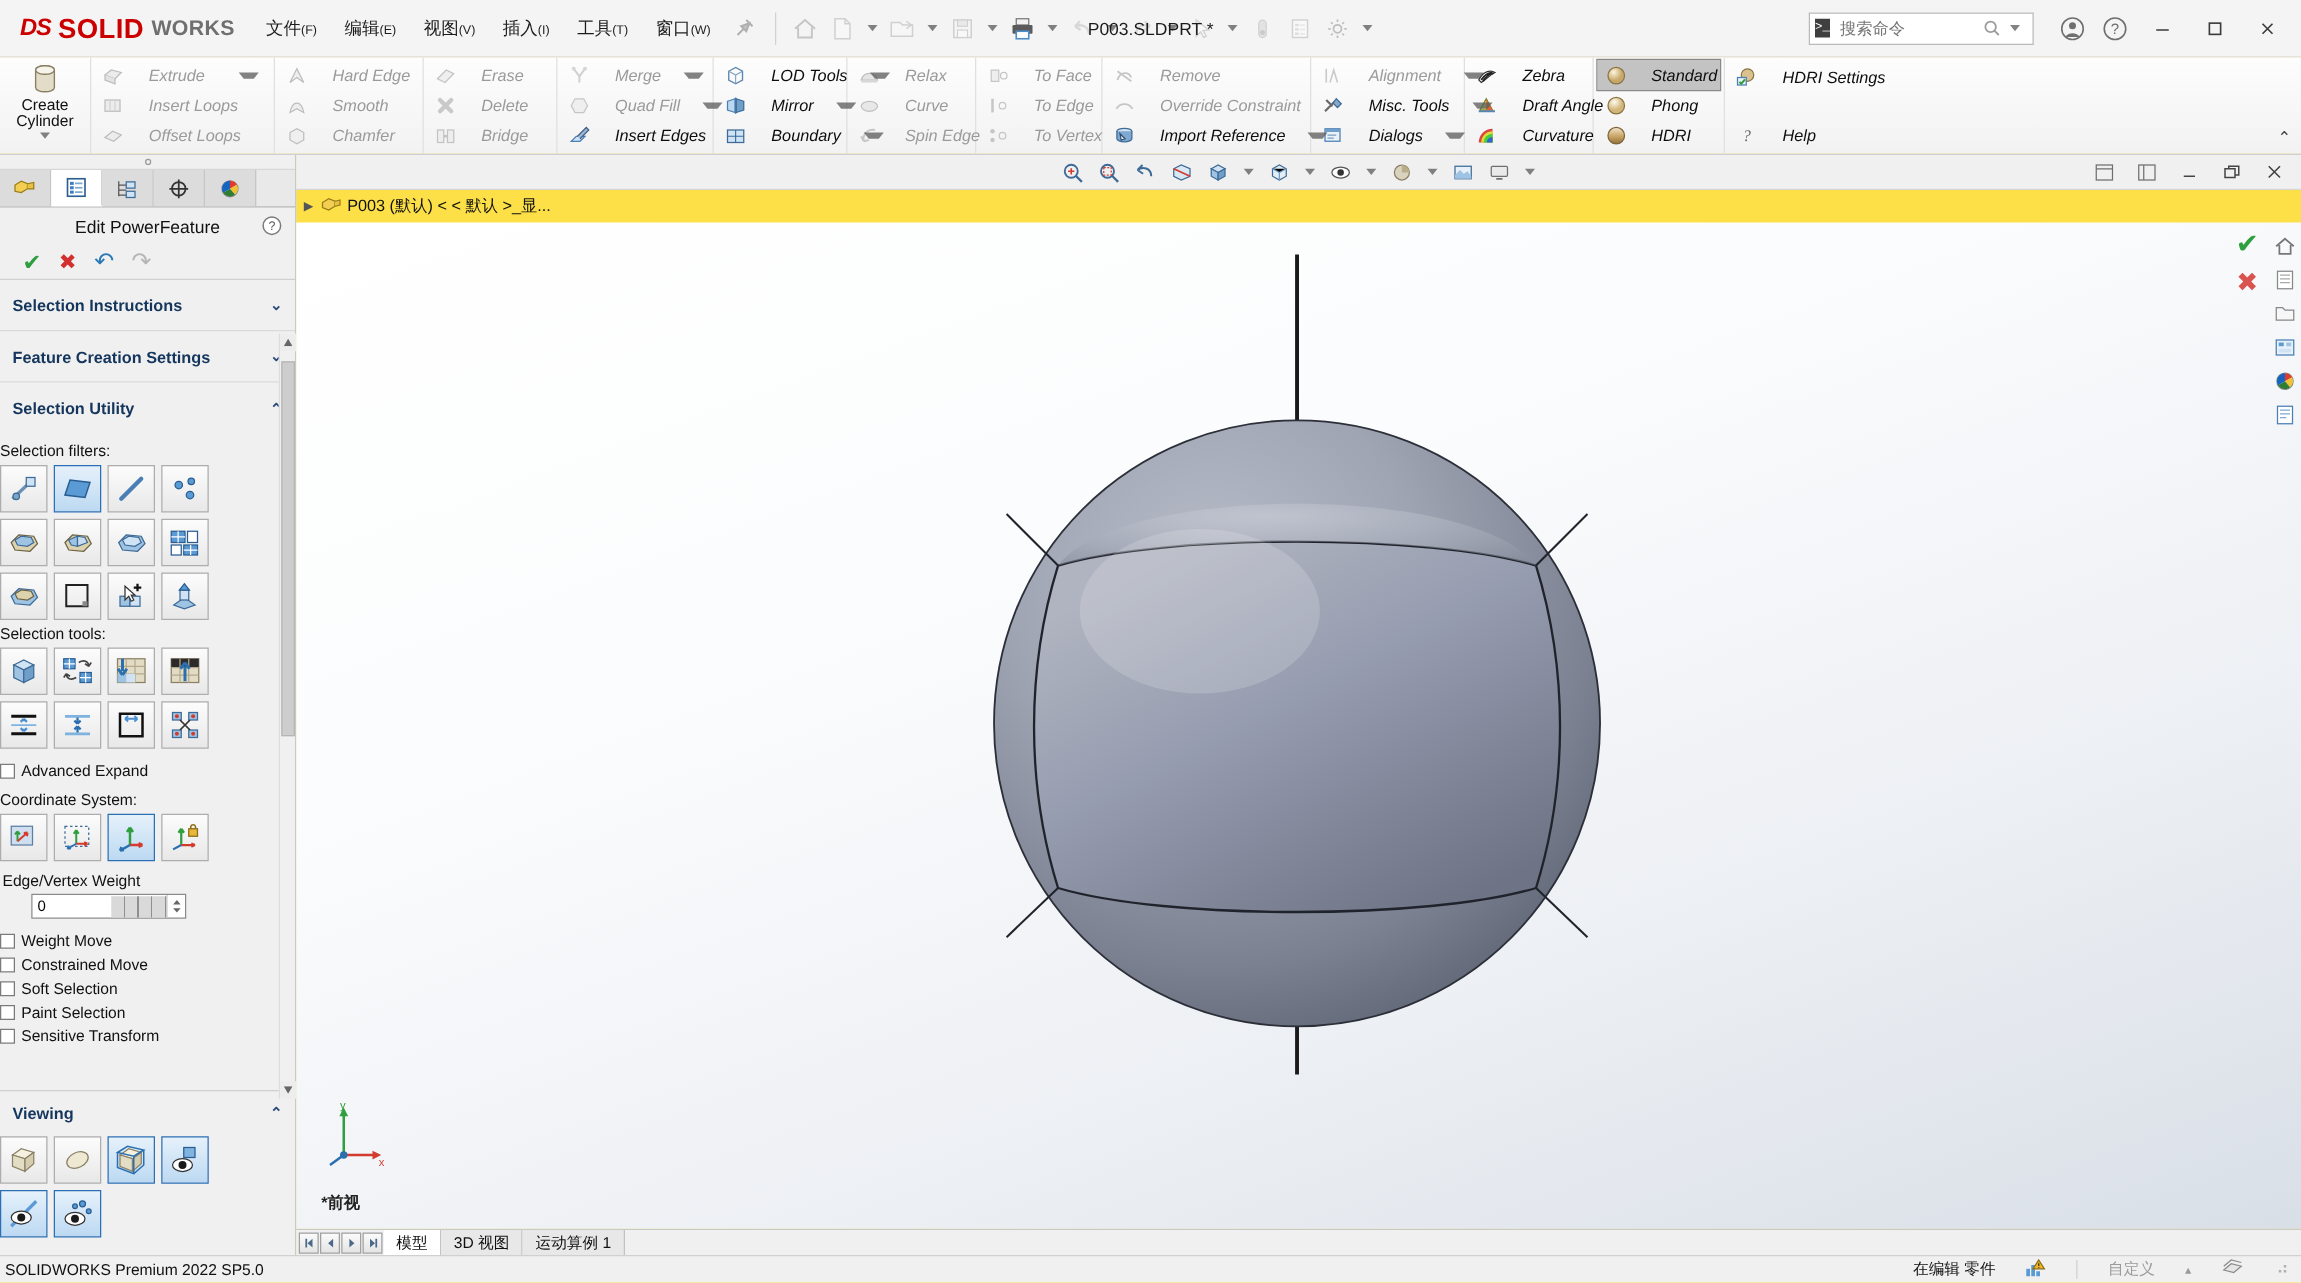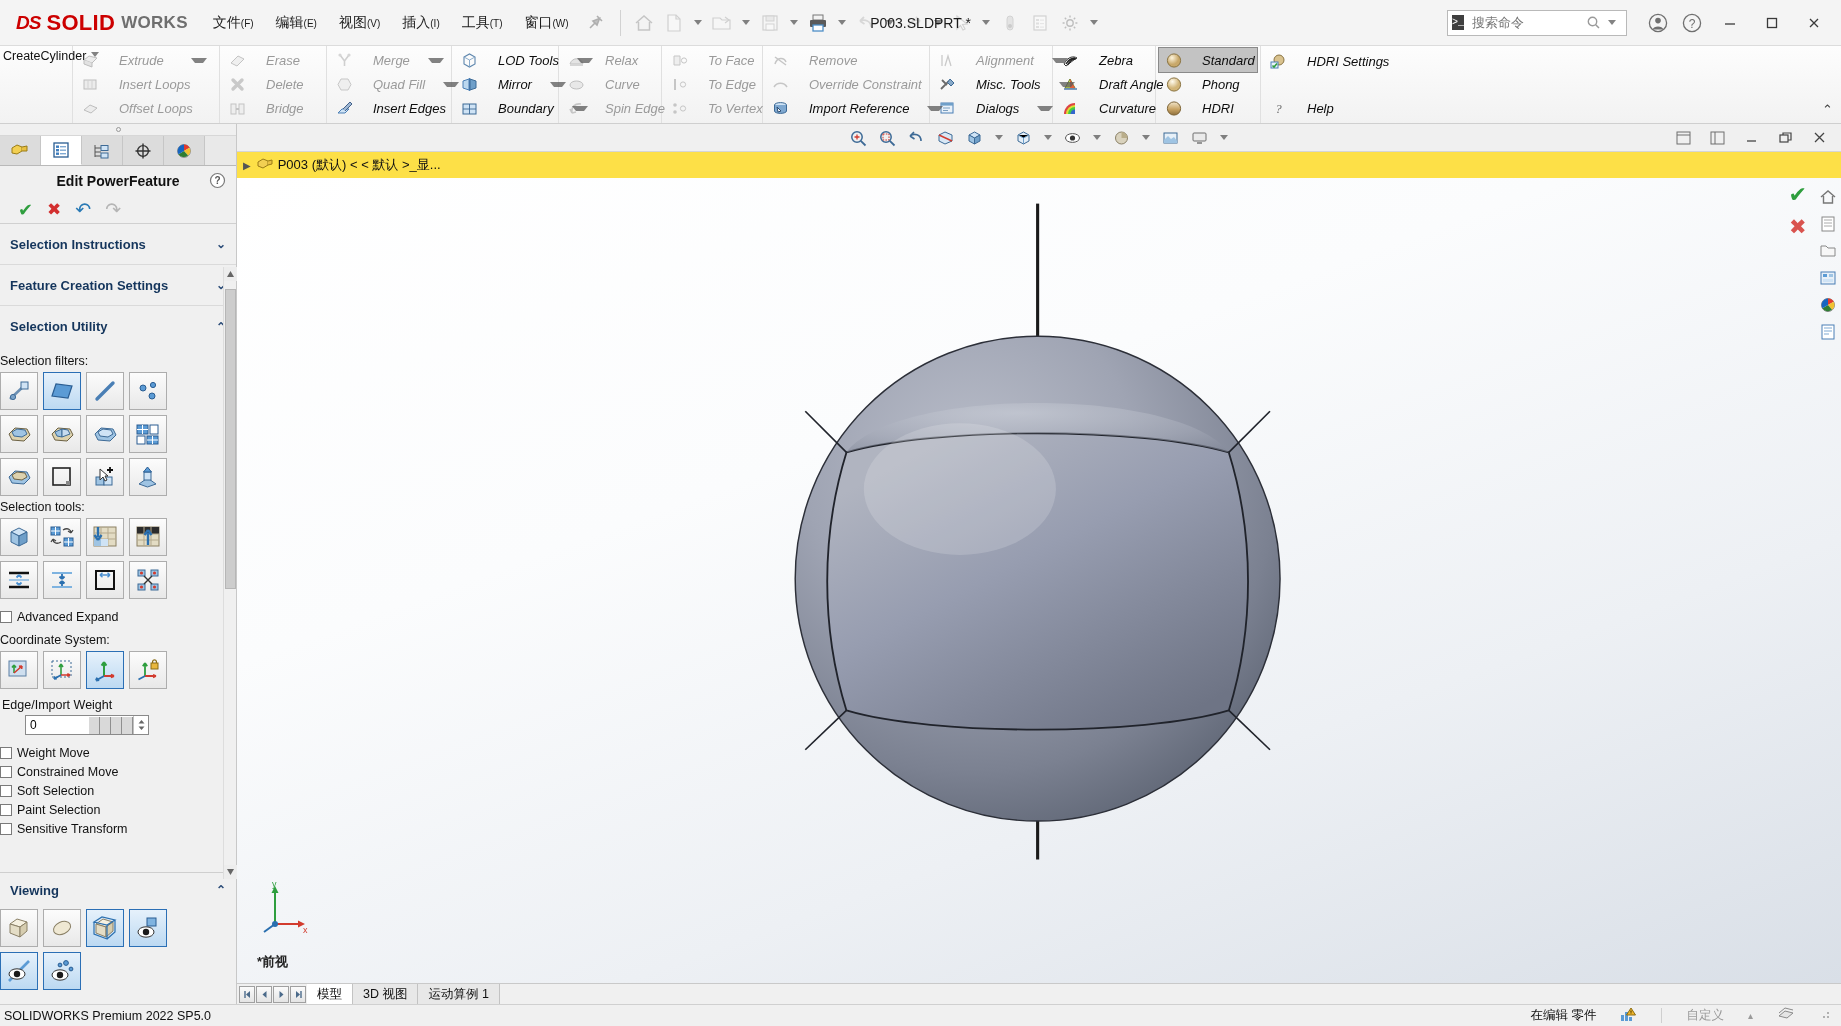--- a/index.html
+++ b/index.html
@@ -44,21 +44,21 @@
   .wbtn { width:42px; height:44px; display:flex; align-items:center; justify-content:center; }
 
   
   .ribbon {
     flex:0 0 78px; height:78px; display:flex; align-items:stretch;
     background:linear-gradient(#fdfdfd,#f2f2f2); border-bottom:1px solid #cfcfcf;
     position:relative;
   }
   .rgroup { display:flex; align-items:stretch; padding:2px 3px; border-right:1px solid #e0e0e0; }
   .rcol { display:flex; flex-direction:column; justify-content:space-between; }
-  .bigbtn { width:66px; display:flex; flex-direction:row; align-items:flex-start; justify-content:flex-start; padding-top:2px;}
+  .bigbtn { width:66px; display:flex; flex-direction:column; align-items:center; justify-content:flex-start; padding-top:2px;}
   .bigbtn .lbl { font-size:12.5px; text-align:center; line-height:13px; color:#111; }
   .ritem {
     display:flex; align-items:center; height:26px; padding:0 4px; gap:18px;
     font-size:13px; color:#9a9a9a; white-space:nowrap; cursor:default;font-style:italic;
   }
   .ritem.en { color:#0d0d0d; }
   .ritem .ic { width:21px; height:21px; flex:0 0 21px; display:flex; align-items:center; justify-content:center; }
   .ritem .dd { margin-left:auto; padding-left:8px; }
   .ritem.sel { background:#c3c3c3; outline:1px solid #8a8a8a; }
   .ritem .txt { }
@@ -76,21 +76,21 @@
   
   .bodyrow { flex:1 1 auto; display:flex; min-height:0; }
 
   
   .leftpanel { width:237px; flex:0 0 237px; display:flex; flex-direction:column; background:#f0f0f0; border-right:1px solid #c8c8c8; position:relative;}
   .lp-grip { height:12px; display:flex; align-items:center; justify-content:center; border-bottom:1px solid #d7d7d7;}
   .lp-grip .dot { width:5px;height:5px;border-radius:50%;border:1px solid #999; }
   .lp-tabs { height:30px; display:flex; align-items:stretch; border-bottom:1px solid #b9b9b9; background:#e9e9e9;}
   .lp-tab { width:41px; display:flex; align-items:center; justify-content:center; border-right:1px solid #c6c6c6; background:#dcdcdc;}
   .lp-tab.active { background:#fff; border-bottom:1px solid #fff; }
-  .pf-title { height:30px; display:flex; align-items:center; justify-content:center; position:relative; font-weight:bold; font-size:14px; color:#111; }
+  .pf-title { height:30px; display:flex; align-items:center; justify-content:center; position:relative; font-weight:normal; font-size:14px; color:#111; }
   .pf-help { position:absolute; right:10px; top:6px;}
   .pf-actions { height:28px; display:flex; align-items:center; gap:14px; padding-left:18px; border-bottom:1px solid #d0d0d0;}
   .sect-head { height:41px; display:flex; align-items:center; padding:0 10px; font-weight:bold; font-size:13px; color:#14355c; border-bottom:1px solid #dadada; }
   .sect-head .chev { margin-left:auto; color:#2a4b77; font-size:12px;}
   .sect-body { padding:5px 10px 8px 0; }
   .sublabel { font-size:12.5px; color:#111; margin:2px 0 4px 0; }
   .icongrid { display:flex; flex-wrap:wrap; gap:5px; width:175px; }
   .ibtn { width:38px; height:38px; border:1px solid #adadad; background:linear-gradient(#fcfcfc,#e8e8e8); display:flex;align-items:center;justify-content:center;}
   .ibtn.on { border:1px solid #2b6fb5; background:linear-gradient(#e6f1fb,#bcd9f2); }
   .cbrow { display:flex; align-items:center; gap:5px; font-size:12.5px; color:#111; height:19px;}
@@ -332,20 +332,48 @@
           <span class="ic">
               <svg width="19" height="17" viewBox="0 0 19 17">
                 <path d="M3 10 L9 5 L16 8 L10 13 Z" fill="#ececec" stroke="#bdbdbd"></path>
               </svg>
             </span>
           <span class="txt">Offset Loops</span>
         </div>
       </div>
     </div>
 
+    <div class="rgroup">
+      <div class="rcol">
+        <div class="ritem" style="width:112px">
+          <span class="ic">
+              <svg width="19" height="17" viewBox="0 0 19 17">
+                <path d="M4 14 L9.5 3 L15 14 L9.5 10 Z" fill="#eee" stroke="#bdbdbd"></path>
+              </svg>
+            </span>
+          <span class="txt">Hard Edge</span>
+        </div>
+        <div class="ritem" style="width:112px">
+          <span class="ic">
+              <svg width="19" height="17" viewBox="0 0 19 17">
+                <path d="M4 14 C6 4 13 4 15 14 L9.5 11 Z" fill="#eee" stroke="#bdbdbd"></path>
+              </svg>
+            </span>
+          <span class="txt">Smooth</span>
+        </div>
+        <div class="ritem" style="width:112px">
+          <span class="ic">
+              <svg width="19" height="17" viewBox="0 0 19 17">
+                <path d="M4 6 L9.5 3 L15 6 V12 L9.5 15 L4 12 Z" fill="#efefef" stroke="#bdbdbd"></path>
+              </svg>
+            </span>
+          <span class="txt">Chamfer</span>
+        </div>
+      </div>
+    </div>
 
     <div class="rgroup">
       <div class="rcol">
         <div class="ritem" style="width:100px">
           <span class="ic">
               <svg width="19" height="17" viewBox="0 0 19 17">
                 <path d="M3 11 L10 4 L16 7 L9 14 Z" fill="#efefef" stroke="#c3c3c3"></path>
               </svg>
             </span>
           <span class="txt">Erase</span>
@@ -961,21 +989,21 @@
               <svg width="26" height="26" viewBox="0 0 26 26">
                 <path d="M10 19 V6 M10 6 L7.8 9.2 M10 6 L12.2 9.2" stroke="#2e9e3e" stroke-width="1.8" fill="none"></path>
                 <path d="M10 19 H21 M21 19 L18 17.8 M21 19 L18 20.3" stroke="#d23b2e" stroke-width="1.8" fill="none"></path>
                 <path d="M10 19 L3.5 22.5" stroke="#2a6faf" stroke-width="1.8" fill="none"></path>
                 <rect x="16" y="6" width="7" height="6" fill="#e8b73c" stroke="#8a6c12"></rect>
                 <path d="M17.6 6 V4.2 A2 2 0 0 1 21.4 4.2 V6" fill="none" stroke="#8a6c12" stroke-width="1.2"></path>
               </svg>
             </div>
         </div>
 
-        <div class="ev-label">Edge/Import Weight</div>
+        <div class="ev-label">Edge/Vertex Weight</div>
         <div class="spin">
           <span class="val">0</span>
           <span class="grad"></span>
           <span class="arrows">
             <svg width="9" height="12" viewBox="0 0 9 12">
                 <path d="M4.5 1 L1.5 4.5 H7.5 Z" fill="#666"></path>
                 <path d="M4.5 11 L1.5 7.5 H7.5 Z" fill="#666"></path>
               </svg>
           </span>
         </div>

